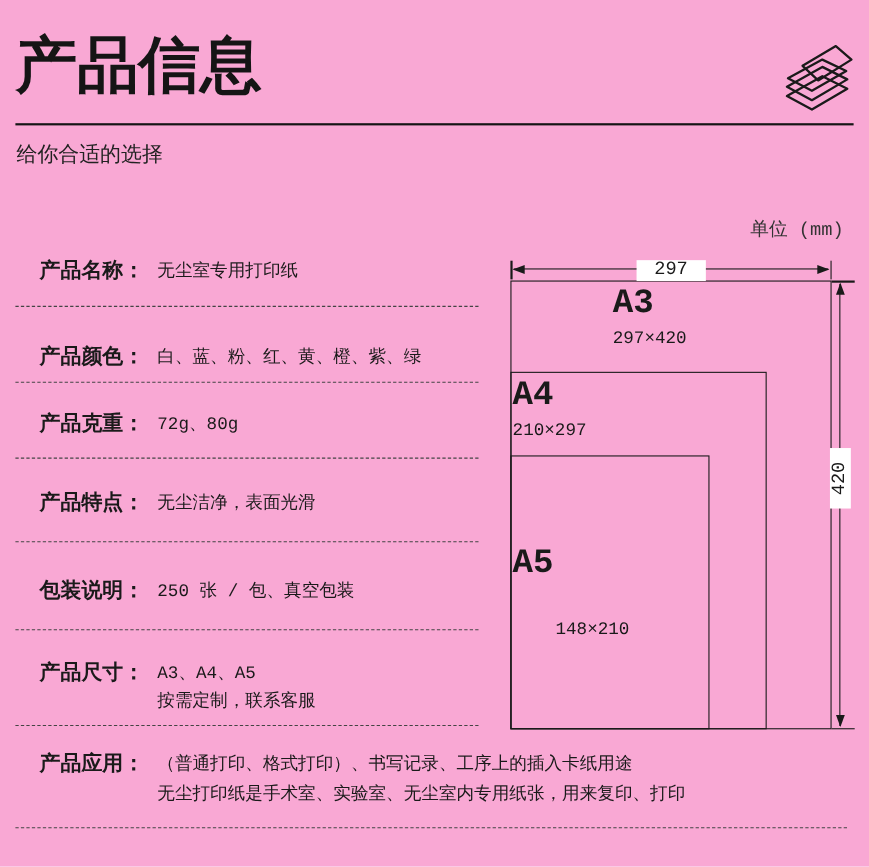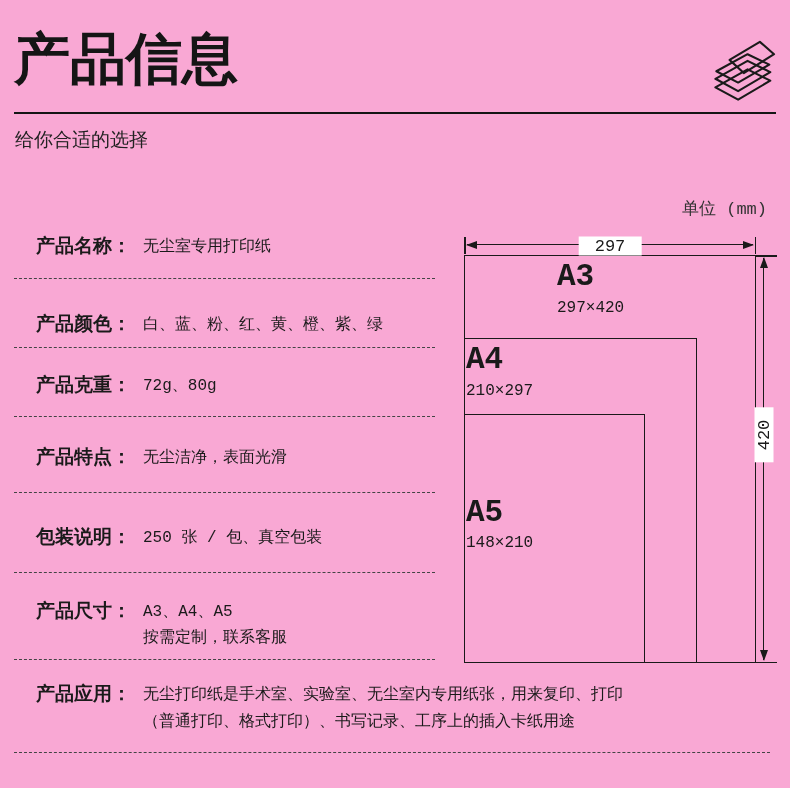--- a/index.html
+++ b/index.html
@@ -35,21 +35,21 @@
   .rect-a3{left:464px;top:255px;width:292px;height:408px;}
   .rect-a4{left:464px;top:338px;width:233px;height:325px;}
   .rect-a5{left:464px;top:414px;width:181px;height:249px;}
 
   .size-label{position:absolute;color:#1a1a1a;}
   .size-name{font-size:31px;font-weight:600;line-height:32px;}
   .size-dims{font-size:16px;line-height:20px;margin-top:5px;font-weight:400;}
   .lab-a3{left:557px;top:261px;width:198px;}
   .lab-a4{left:466px;top:344px;width:229px;}
   .lab-a5{left:466px;top:497px;width:177px;}
-  .lab-a5 .size-dims{margin-top:4px;}
+  .lab-a5 .size-dims{margin-top:33px;padding-left:39px;}
 
   
   .hdim{position:absolute;left:464px;top:237px;width:292px;height:17px;}
   .hdim .tick{position:absolute;top:0;width:1.5px;height:17px;background:#1a1a1a;}
   .hdim .tick-l{left:0;}
   .hdim .tick-r{right:0;}
   .hdim .hline{position:absolute;left:3px;right:3px;top:7px;border-top:1.5px solid #1a1a1a;}
   .hdim .arrow{position:absolute;top:4px;width:0;height:0;border-top:4px solid transparent;border-bottom:4px solid transparent;}
   .hdim .arrow-l{left:2px;border-right:11px solid #1a1a1a;}
   .hdim .arrow-r{right:2px;border-left:11px solid #1a1a1a;}
@@ -126,22 +126,22 @@
     <span class="spec-value">
       <div>A3、A4、A5</div>
       <div>按需定制，联系客服</div>
     </span>
   </div>
   <div class="divider d6"></div>
 
   <div class="spec-row r7">
     <span class="spec-label">产品应用：</span>
     <span class="spec-value">
+      <div>（普通打印、格式打印）、书写记录、工序上的插入卡纸用途</div>
       <div>无尘打印纸是手术室、实验室、无尘室内专用纸张，用来复印、打印</div>
-      <div>（普通打印、格式打印）、书写记录、工序上的插入卡纸用途</div>
     </span>
   </div>
   <div class="divider d7"></div>
 
   <div class="rect rect-a3"></div>
   <div class="rect rect-a4"></div>
   <div class="rect rect-a5"></div>
 
   <div class="size-label lab-a3">
     <div class="size-name">A3</div>

